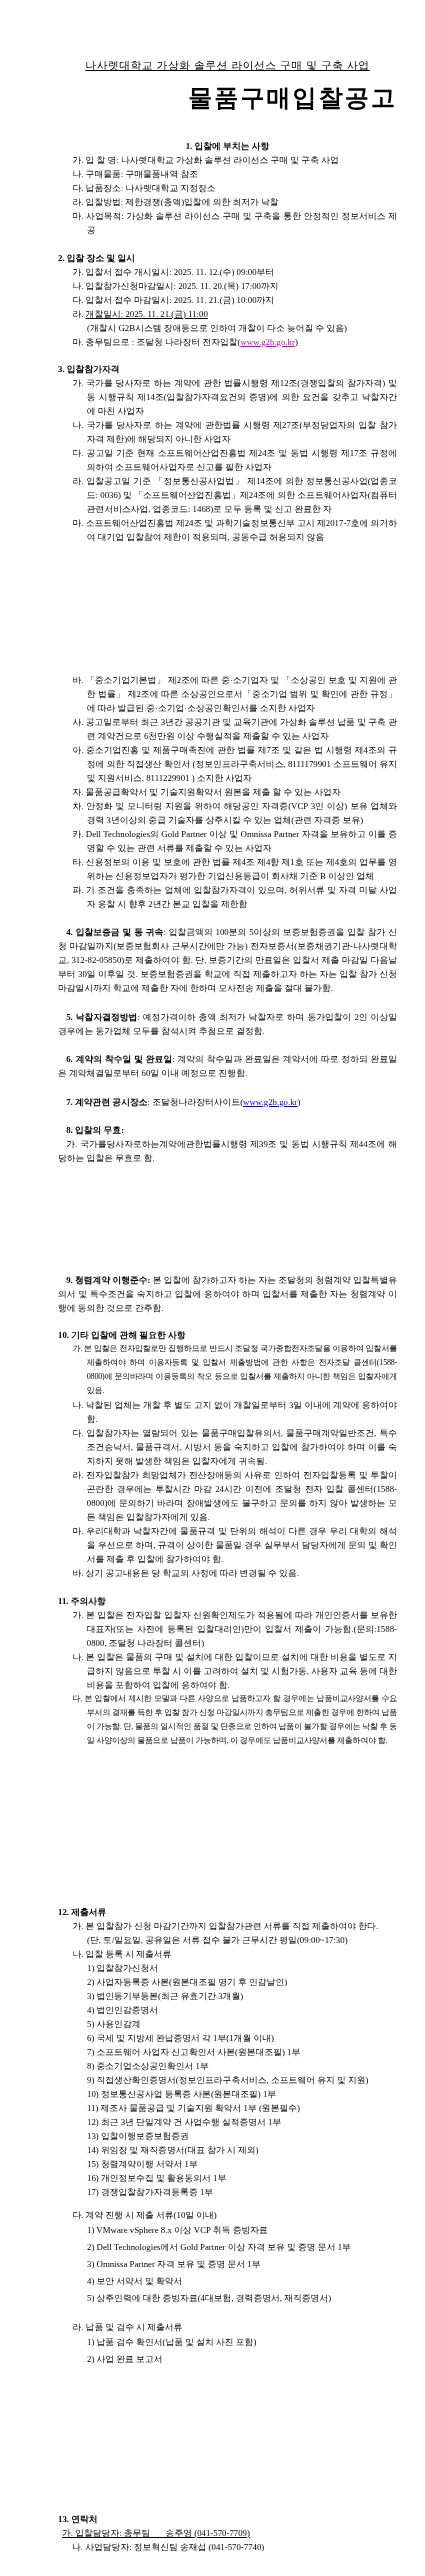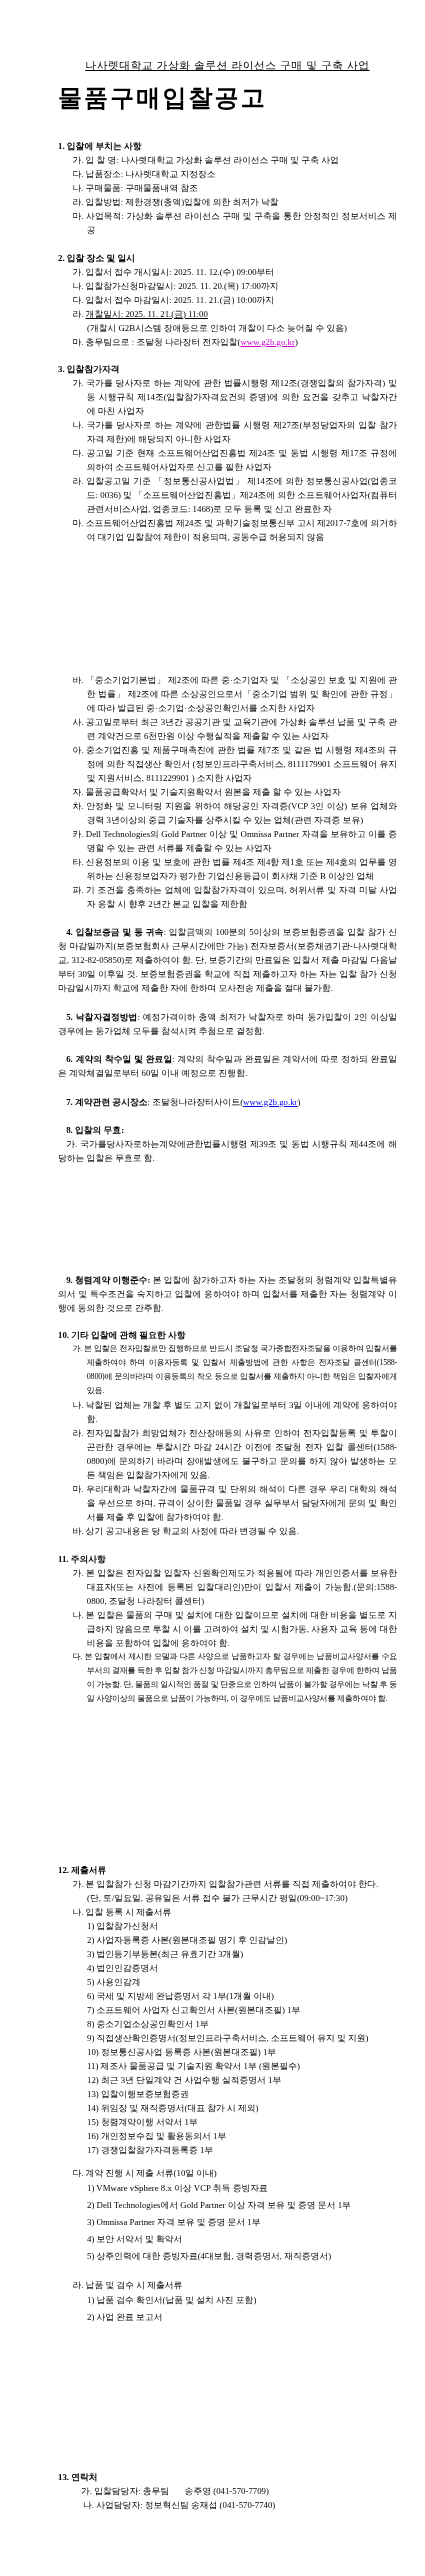--- a/index.html
+++ b/index.html
@@ -22,29 +22,29 @@
     text-decoration:underline;
     text-align:center;
     letter-spacing:0.5px;
     margin:0 0 0 0;
   }
   .doc-title{
     font-family:"Liberation Sans","DejaVu Sans",sans-serif;
     font-size:24px;
     line-height:29px;
     font-weight:bold;
-    text-align:left;
+    text-align:right;
     letter-spacing:2.1px;
     margin:11.3px 0 0 0;
   }
   .sec-title{
     font-weight:bold;
     margin:13.4px 0 0 0;
   }
-  .first-sec{margin-top:27px;}
+  .first-sec{margin-top:27px;text-align:center;}
   .item{
     margin:0 0 0 14.4px;
     padding-left:14.4px;
     text-indent:-14.4px;
     text-align:justify;
   }
   .subitem{
     margin:0 0 0 29px;
     padding-left:15.5px;
     text-indent:-15.5px;
@@ -75,22 +75,22 @@
 </head>
 <body>
 
 <div class="page">
 
   <div class="doc-subtitle">나사렛대학교 가상화 솔루션 라이선스 구매 및 구축 사업</div>
   <div class="doc-title">물품구매입찰공고</div>
 
   <div class="sec-title first-sec">1. 입찰에 부치는 사항</div>
   <p class="item">가. 입 찰 명: 나사렛대학교 가상화 솔루션 라이선스 구매 및 구축 사업</p>
+  <p class="item">나. 구매물품: 구매물품내역 참조</p>
   <p class="item">다. 납품장소: 나사렛대학교 지정장소</p>
-  <p class="item">나. 구매물품: 구매물품내역 참조</p>
   <p class="item">라. 입찰방법: 제한경쟁(총액)입찰에 의한 최저가 낙찰</p>
   <p class="item">마. 사업목적: 가상화 솔루션 라이선스 구매 및 구축을 통한 안정적인 정보서비스 제공</p>
 
   <div class="sec-title">2. 입찰 장소 및 일시</div>
   <p class="item">가. 입찰서 접수 개시일시: 2025. 11. 12.(수) 09:00부터</p>
   <p class="item">나. 입찰참가신청마감일시: 2025. 11. 20.(목) 17:00까지</p>
   <p class="item">다. 입찰서 접수 마감일시: 2025. 11. 21.(금) 10:00까지</p>
   <p class="item"><span>라. </span><span class="boldline">개찰일시: 2025. 11. 21.(금) 11:00</span></p>
   <p class="item note-line">(개찰시 G2B시스템 장애등으로 인하여 개찰이 다소 늦어질 수 있음)</p>
   <p class="item"><span>마. 총무팀으로 : 조달청 나라장터 전자입찰(</span><a class="link-magenta">www.g2b.go.kr</a><span>)</span></p>
@@ -124,20 +124,21 @@
   <p class="para bold">8. 입찰의 무효:</p>
   <p class="para-follow">가. 국가를당사자로하는계약에관한법률시행령 제39조 및 동법 시행규칙 제44조에 해당하는 입찰은 무효로 함.</p>
 
   <div class="gap gap-210"></div>
 
   <p class="para-follow"><span class="bold">9. 청렴계약 이행준수:</span><span> 본 입찰에 참가하고자 하는 자는 조달청의 청렴계약 입찰특별유의서 및 특수조건을 숙지하고 입찰에 응하여야 하며 입찰서를 제출한 자는 청렴계약 이행에 동의한 것으로 간주함.</span></p>
 
   <div class="sec-title">10. 기타 입찰에 관해 필요한 사항</div>
   <p class="item condensed">가. 본 입찰은 전자입찰로만 집행하므로 반드시 조달청 국가종합전자조달을 이용하여 입찰서를 제출하여야 하며 이용자등록 및 입찰서 제출방법에 관한 사항은 전자조달 콜센터(1588-0800)에 문의바라며 이용등록의 착오 등으로 입찰서를 제출하지 아니한 책임은 입찰자에게 있음.</p>
   <p class="item">나. 낙찰된 업체는 개찰 후 별도 고지 없이 개찰일로부터 3일 이내에 계약에 응하여야 함.</p>
+  <p class="item">다. 입찰참가자는 열람되어 있는 물품구매입찰유의서, 물품구매계약일반조건, 특수조건승낙서, 물품규격서, 시방서 등을 숙지하고 입찰에 참가하여야 하며 이를 숙지하지 못해 발생한 책임은 입찰자에게 귀속됨.</p>
   <p class="item">라. 전자입찰참가 희망업체가 전산장애등의 사유로 인하여 전자입찰등록 및 투찰이 곤란한 경우에는 투찰시간 마감 24시간 이전에 조달청 전자 입찰 콜센터(1588-0800)에 문의하기 바라며 장애발생에도 불구하고 문의를 하지 않아 발생하는 모든 책임은 입찰참가자에게 있음.</p>
   <p class="item">마. 우리대학과 낙찰자간에 물품규격 및 단위의 해석이 다른 경우 우리 대학의 해석을 우선으로 하며, 규격이 상이한 물품일 경우 실무부서 담당자에게 문의 및 확인서를 제출 후 입찰에 참가하여야 함.</p>
   <p class="item">바. 상기 공고내용은 당 학교의 사정에 따라 변경될 수 있음.</p>
 
   <div class="sec-title">11. 주의사항</div>
   <p class="item">가. 본 입찰은 전자입찰 입찰자 신원확인제도가 적용됨에 따라 개인인증서를 보유한 대표자(또는 사전에 등록된 입찰대리인)만이 입찰서 제출이 가능함.(문의:1588-0800, 조달청 나라장터 콜센터)</p>
   <p class="item">나. 본 입찰은 물품의 구매 및 설치에 대한 입찰이므로 설치에 대한 비용을 별도로 지급하지 않음으로 투찰 시 이를 고려하여 설치 및 시험가동, 사용자 교육 등에 대한 비용을 포함하여 입찰에 응하여야 함.</p>
   <p class="item condensed">다. 본 입찰에서 제시한 모델과 다른 사양으로 납품하고자 할 경우에는 납품비교사양서를 수요부서의 결재를 득한 후 입찰 참가 신청 마감일시까지 총무팀으로 제출한 경우에 한하여 납품이 가능함. 단, 물품의 일시적인 품절 및 단종으로 인하여 납품이 불가할 경우에는 낙찰 후 동일 사양이상의 물품으로 납품이 가능하며, 이 경우에도 납품비교사양서를 제출하여야 함.</p>
 
   <div class="gap gap-280"></div>
@@ -171,17 +172,17 @@
   <p class="subitem spaced">4) 보안 서약서 및 확약서</p>
   <p class="subitem spaced">5) 상주인력에 대한 증빙자료(4대보험, 경력증명서, 재직증명서)</p>
 
   <p class="item" style="margin-top:12.4px;">라. 납품 및 검수 시 제출서류</p>
   <p class="subitem spaced">1) 납품 검수 확인서(납품 및 설치 사진 포함)</p>
   <p class="subitem spaced">2) 사업 완료 보고서</p>
 
   <div class="gap gap-280"></div>
 
   <div class="sec-title" style="margin-top:0;">13. 연락처</div>
-  <p class="item" style="margin-left:23px;">가. 입찰담당자: 총무팀&nbsp;&nbsp;&nbsp;&nbsp;&nbsp;&nbsp;&nbsp;송주영 (041-570-7709)</p>
-  <p class="item" style="margin-left:25px;">나. 사업담당자: 정보혁신팀 송재섭 (041-570-7740)</p>
+  <p class="item" style="margin-left:4px;text-decoration:underline;">가. 입찰담당자: 총무팀&nbsp;&nbsp;&nbsp;&nbsp;&nbsp;&nbsp;&nbsp;송주영 (041-570-7709)</p>
+  <p class="item" style="margin-left:14px;">나. 사업담당자: 정보혁신팀 송재섭 (041-570-7740)</p>
 
 </div>
 
 
 </body></html>

